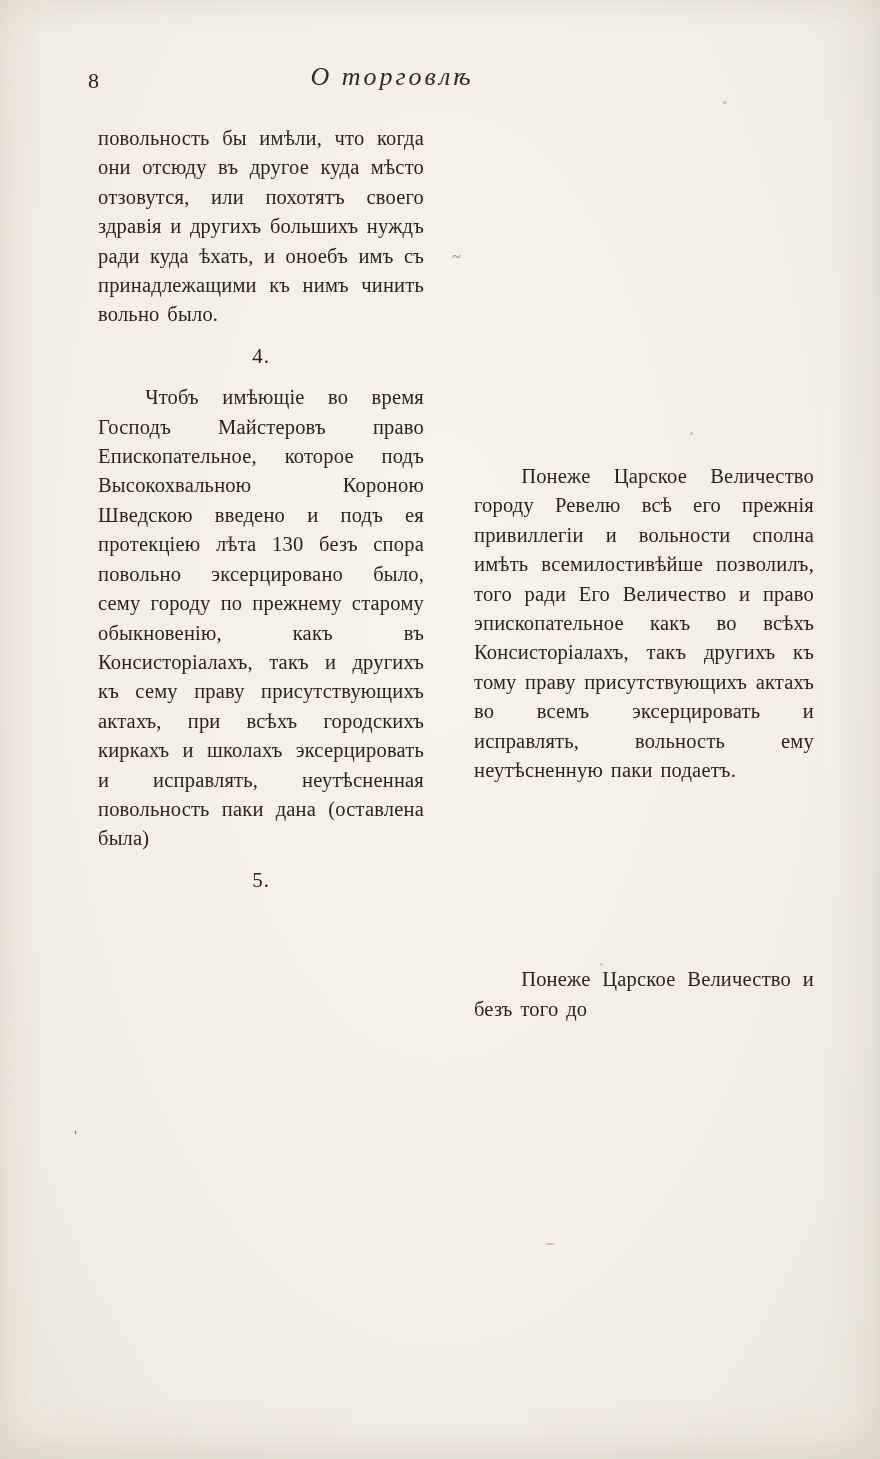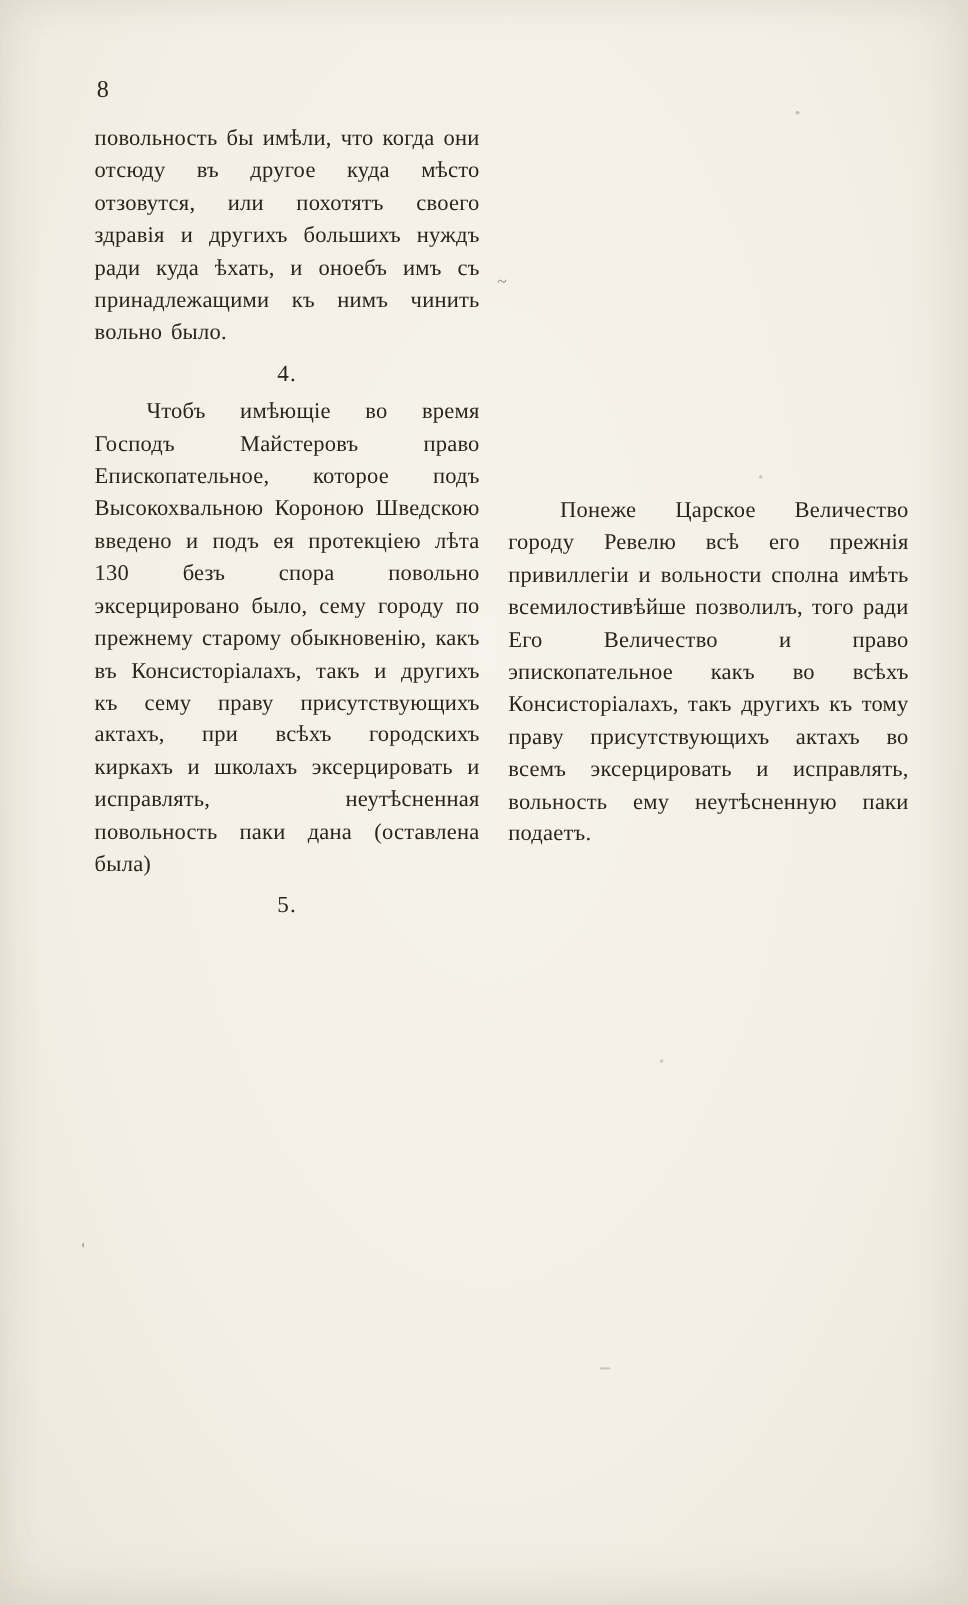--- a/index.html
+++ b/index.html
@@ -57,21 +57,21 @@
   }
   .col {
     font-size: 20.5px;
     line-height: 29.4px;
     text-align: justify;
     word-spacing: 2.5px;
     letter-spacing: 0.2px;
   }
   .col.left  { width: 350px; }
   .col.right { width: 364px; padding-top: 338px; }
-  .col p { margin: 0; }
+  .col p { margin: 12px; }
   .indent { text-indent: 2.3em; }
   .section-number {
     text-align: center;
     font-size: 21px;
     margin: 7px 0 6px 0;
     letter-spacing: 1px;
   }
   .col.right .para-gap { margin-top: 180px; }
   .catchword {
     text-align: right;
@@ -91,38 +91,40 @@
     pointer-events: none;
   }
 </style>
 </head>
 <body>
 
 <div class="page">
 
   <div class="header">
     <span class="page-number">8</span>
+    <span class="running-title">О торговлѣ</span>
   </div>
 
   <div class="text-block">
 
     <div class="col left">
       <p>повольность бы имѣли, что когда они отсюду въ другое куда мѣсто отзовутся, или похотятъ своего здравія и другихъ большихъ нуждъ ради куда ѣхать, и оноебъ имъ съ принадлежащими къ нимъ чинить вольно было.</p>
 
       <div class="section-number">4.</div>
 
       <p class="indent">Чтобъ имѣющіе во время Господъ Майстеровъ право Епископательное, которое подъ Высокохвальною Короною Шведскою введено и подъ ея протекціею лѣта 130 безъ спора повольно эксерцировано было, сему городу по прежнему старому обыкновенію, какъ въ Консисторіалахъ, такъ и другихъ къ сему праву присутствующихъ актахъ, при всѣхъ городскихъ киркахъ и школахъ эксерцировать и исправлять, неутѣсненная повольность паки дана (оставлена была)</p>
 
       <div class="section-number">5.</div>
 
     </div>
 
     <div class="col right">
       <p class="indent">Понеже Царское Величество городу Ревелю всѣ его прежнія привиллегіи и вольности сполна имѣть всемилостивѣйше позволилъ, того ради Его Величество и право эпископательное какъ во всѣхъ Консисторіалахъ, такъ другихъ къ тому праву присутствующихъ актахъ во всемъ эксерцировать и исправлять, вольность ему неутѣсненную паки подаетъ.</p>
 
+      <p class="indent para-gap">Понеже Царское Величество и безъ того до</p>
 
     </div>
 
   </div>
 
   <span class="artifact" style="left:452px; top:248px;">~</span>
   <span class="artifact" style="left:74px; top:1128px;">'</span>
   <span class="speck" style="left:723px; top:101px; width:4px; height:3px;"></span>
   <span class="speck" style="left:690px; top:432px; width:3px; height:3px;"></span>
   <span class="speck" style="left:545px; top:1243px; width:10px; height:2px;"></span>

